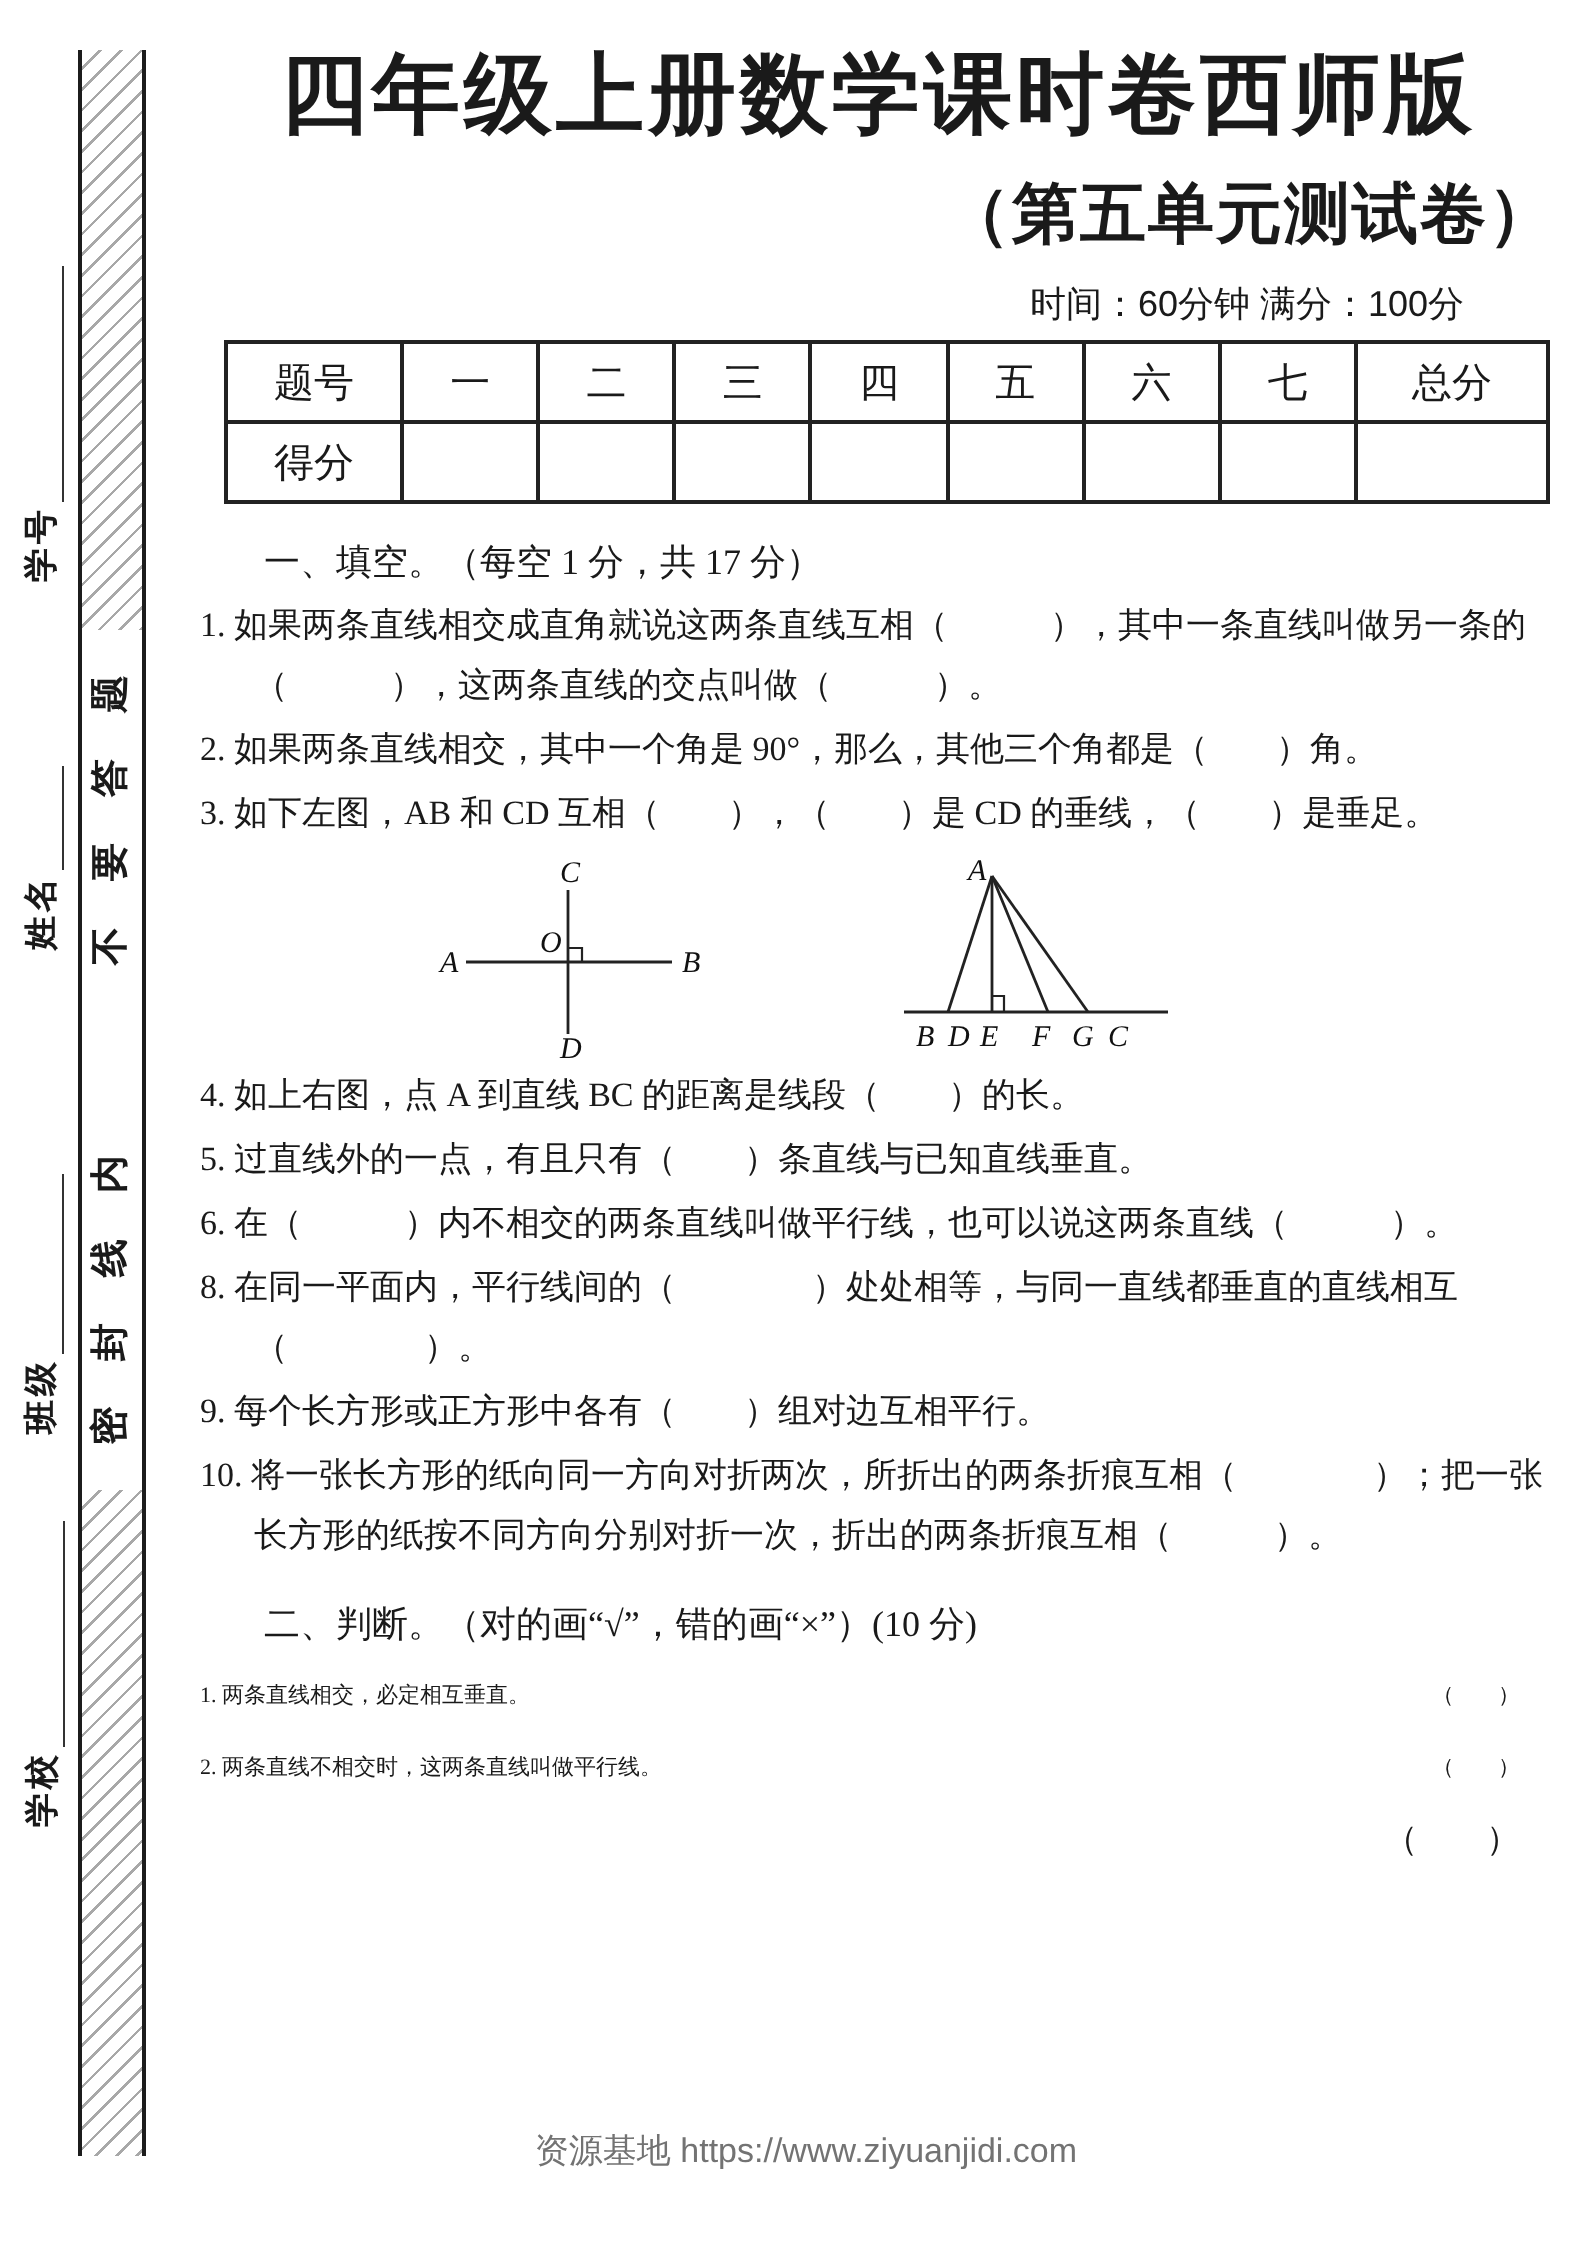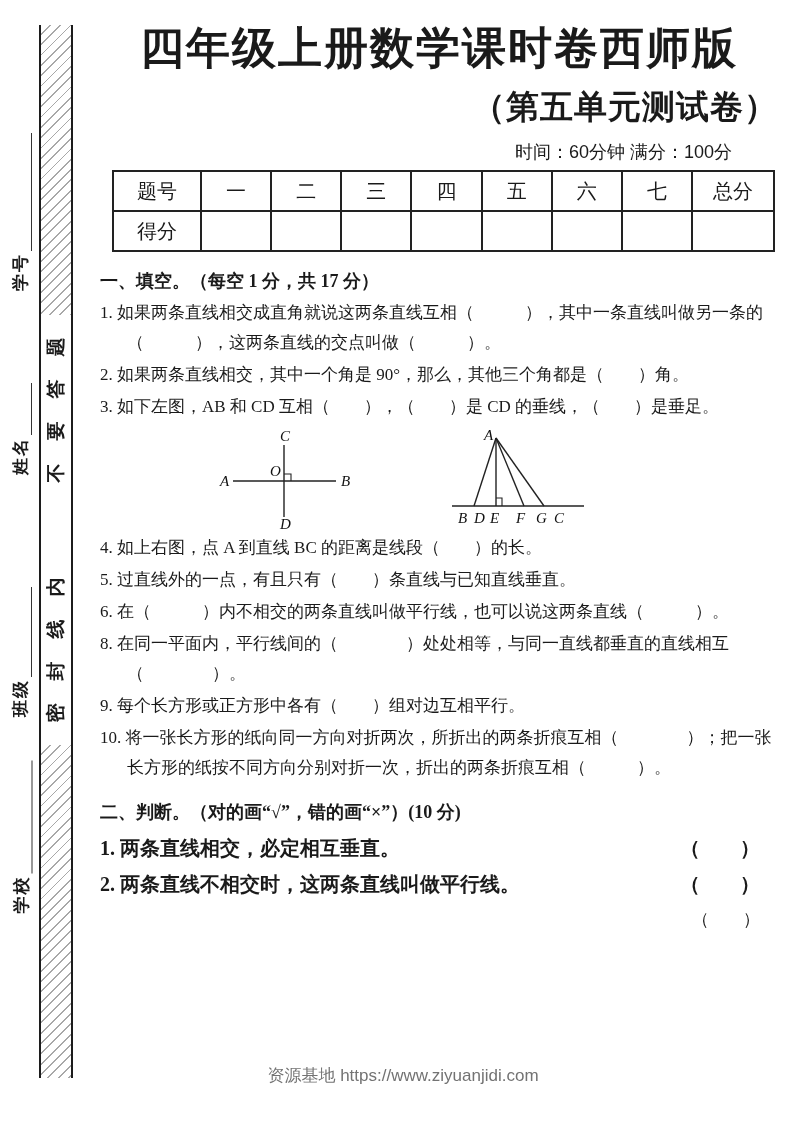--- a/index.html
+++ b/index.html
@@ -96,25 +96,25 @@
     table-layout: fixed;
   }
   table.score td {
     border: 2px solid #222;
     height: 40px;
     text-align: center;
     font-size: 20px;
     font-weight: 500;
   }
   table.score td.lbl { width: 88px; }
-  table.score td.total { width: 82px; }
+  table.score td.total { width: 96px; }
 
   .sec-heading { margin-top: 14px; font-size: 18px; line-height: 30px; }
-  .sec-heading .h-main { font-weight: bold; }
-  .sec-heading .h-note { font-weight: bold; }
+  .sec-heading .h-main { font-weight: normal; margin-left: 32px; }
+  .sec-heading .h-note { font-weight: normal; }
 
   .q {
     font-size: 17px;
     line-height: 30px;
     margin: 2px 0;
     padding-left: 27px;
     text-indent: -27px;
   }
 
   .figs {
@@ -123,25 +123,24 @@
     margin: 4px 0 4px 108px;
     gap: 66px;
   }
   .figs svg { display: block; }
   .fig-label { font-style: italic; font-size: 15px; font-family: "Liberation Serif", serif; fill: #111; }
   .fig-line { stroke: #222; stroke-width: 1.4; fill: none; }
 
   .judge-item {
     display: flex;
     align-items: flex-end;
-    font-size: 20px;
+    font-size: 11px;
     line-height: 30px;
     margin: 6px 0;
     padding-right: 18px;
-    font-weight: bold;
   }
   .judge-item .jt { flex: 1; padding-left: 22px; text-indent: -22px; }
   .judge-item .jb { white-space: nowrap; margin-left: 6px; }
   .judge-bracket-line {
     text-align: right;
     padding-right: 18px;
     font-size: 17px;
     line-height: 30px;
     margin-top: 2px;
   }

